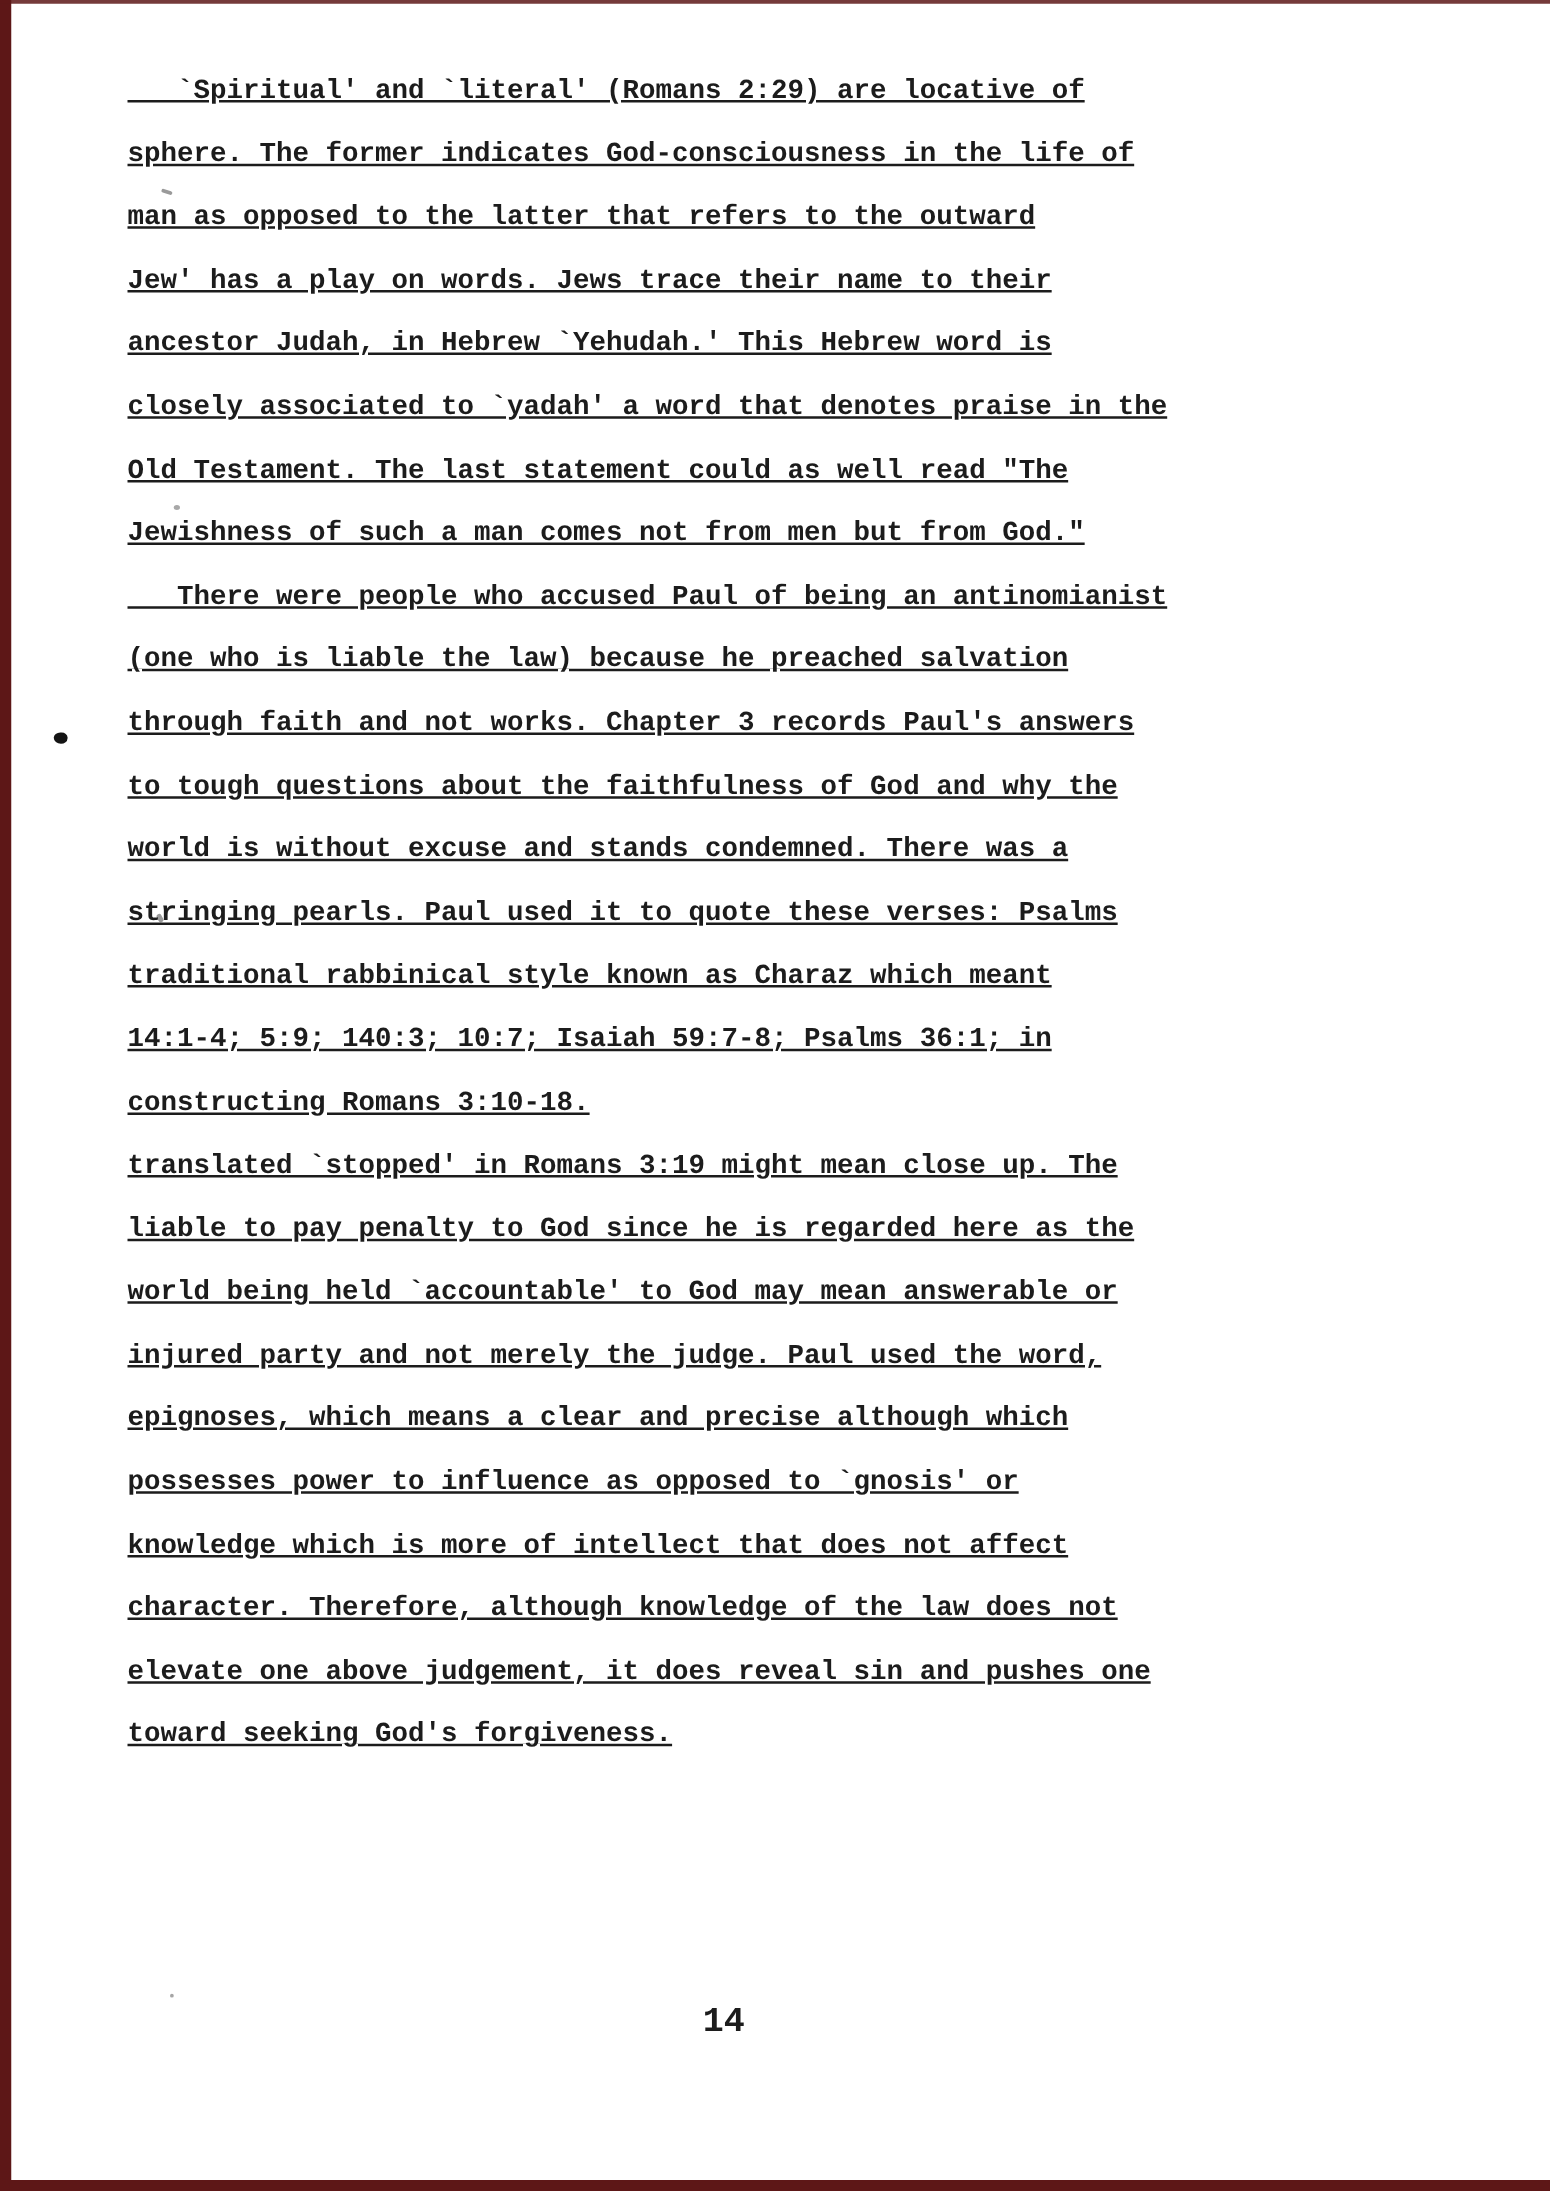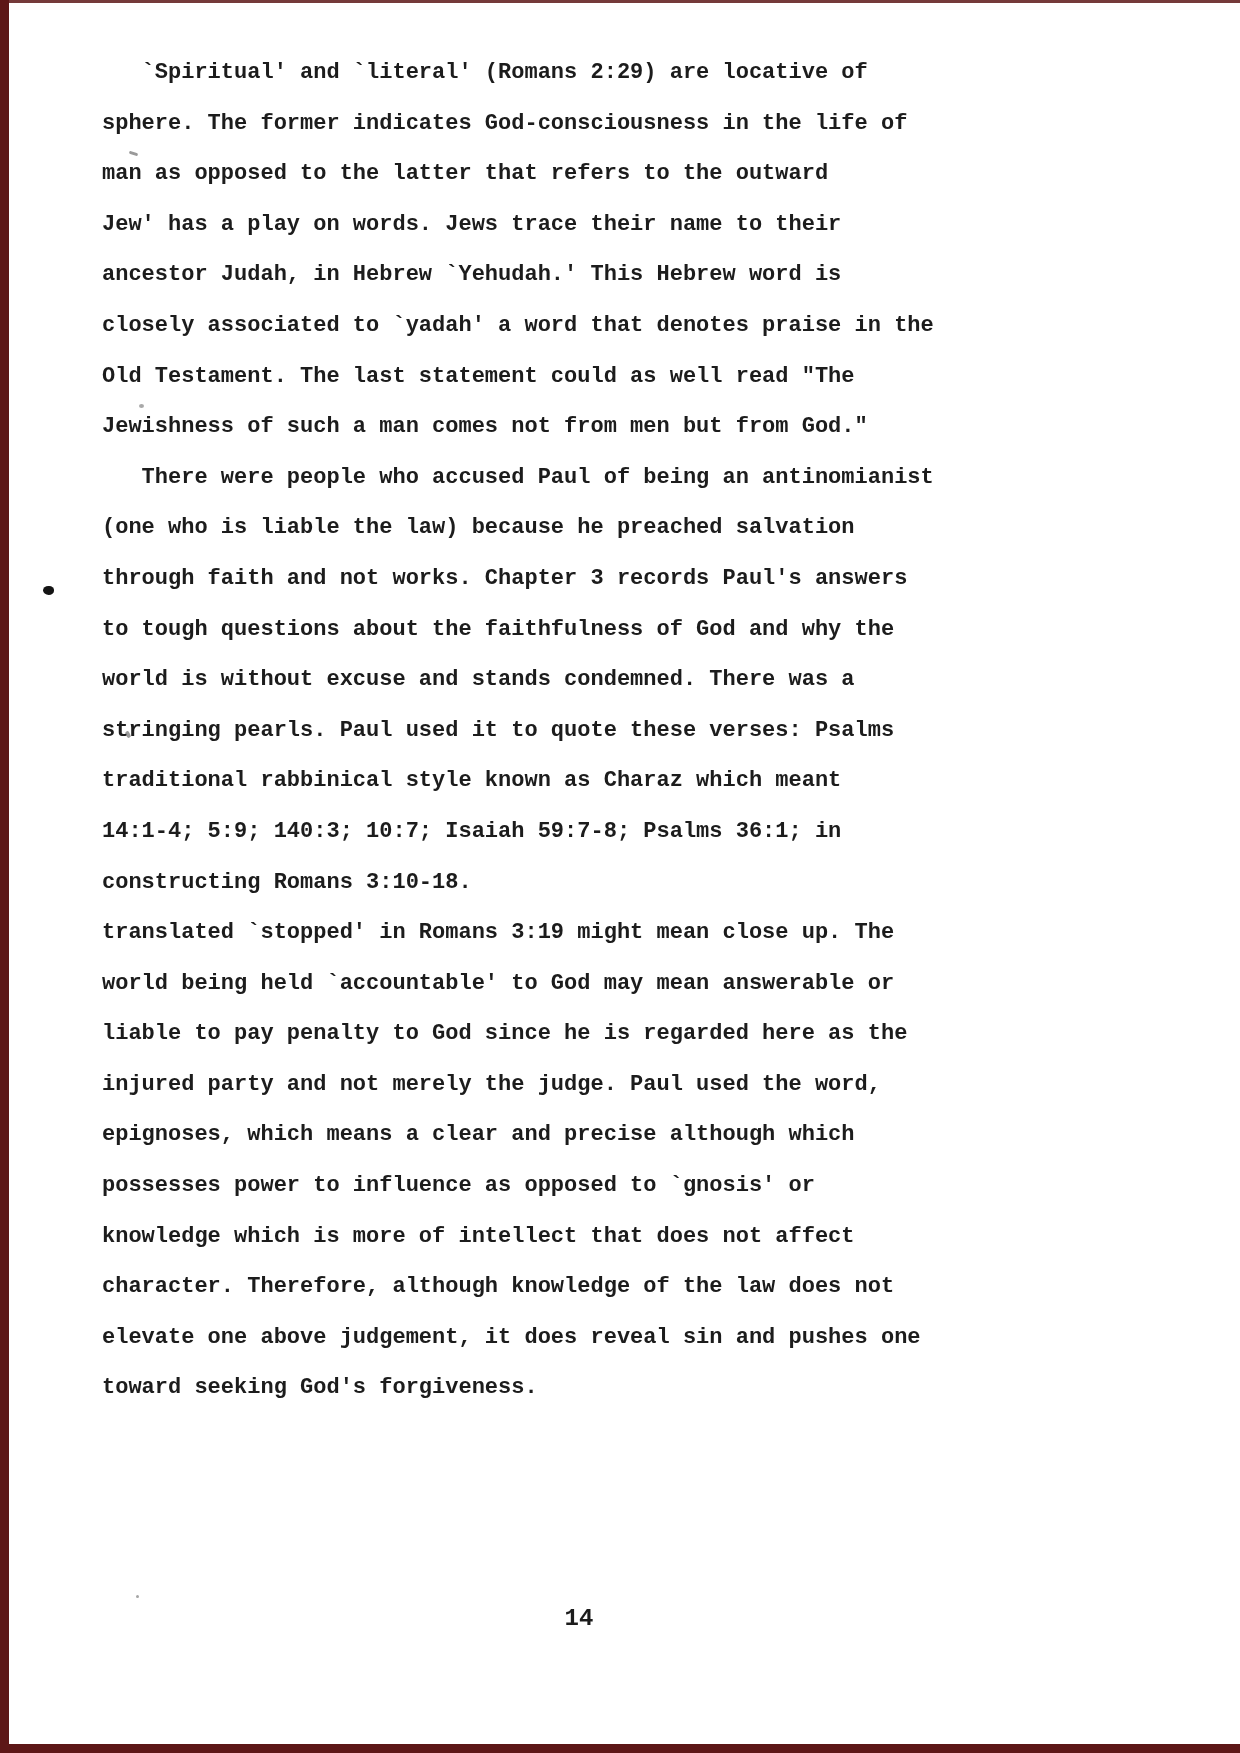--- a/index.html
+++ b/index.html
@@ -37,34 +37,34 @@
     position: absolute;
     left: 102px;
     top: 48px;
     width: 920px;
     font-size: 22px;
     font-weight: 700;
     line-height: 50.6px;
     color: var(--ink, #1c1c1c);
     letter-spacing: 0;
   }
-  .para { margin: 0; }
+  .para { margin: 0; text-decoration: underline; }
   .tline {
     white-space: pre;
     height: 50.6px;
   }
   .pagenum {
     position: absolute;
     left: 102px;
     top: 1594px;
     width: 920px;
     padding-left: 34px;
     box-sizing: border-box;
     text-align: center;
-    font-size: 24px;
+    font-size: 28px;
     font-weight: 700;
     line-height: 50.6px;
     color: var(--ink, #1c1c1c);
   }
   
   .speck { position: absolute; background: #141414; }
   .speck-dot {
     left: 43px; top: 586px;
     width: 11px; height: 9px;
     border-radius: 50% 45% 50% 55%;
@@ -107,22 +107,22 @@
         <div class="tline">through faith and not works. Chapter 3 records Paul's answers</div>
         <div class="tline">to tough questions about the faithfulness of God and why the</div>
         <div class="tline">world is without excuse and stands condemned. There was a</div>
         <div class="tline">stringing pearls. Paul used it to quote these verses: Psalms</div>
         <div class="tline">traditional rabbinical style known as Charaz which meant</div>
         <div class="tline">14:1-4; 5:9; 140:3; 10:7; Isaiah 59:7-8; Psalms 36:1; in</div>
         <div class="tline">constructing Romans 3:10-18.</div>
       </div>
       <div class="para">
         <div class="tline">translated `stopped' in Romans 3:19 might mean close up. The</div>
+        <div class="tline">liable to pay penalty to God since he is regarded here as the</div>
         <div class="tline">world being held `accountable' to God may mean answerable or</div>
-        <div class="tline">liable to pay penalty to God since he is regarded here as the</div>
         <div class="tline">injured party and not merely the judge. Paul used the word,</div>
         <div class="tline">epignoses, which means a clear and precise although which</div>
         <div class="tline">possesses power to influence as opposed to `gnosis' or</div>
         <div class="tline">knowledge which is more of intellect that does not affect</div>
         <div class="tline">character. Therefore, although knowledge of the law does not</div>
         <div class="tline">elevate one above judgement, it does reveal sin and pushes one</div>
         <div class="tline">toward seeking God's forgiveness.</div>
       </div>
     </div>
 

